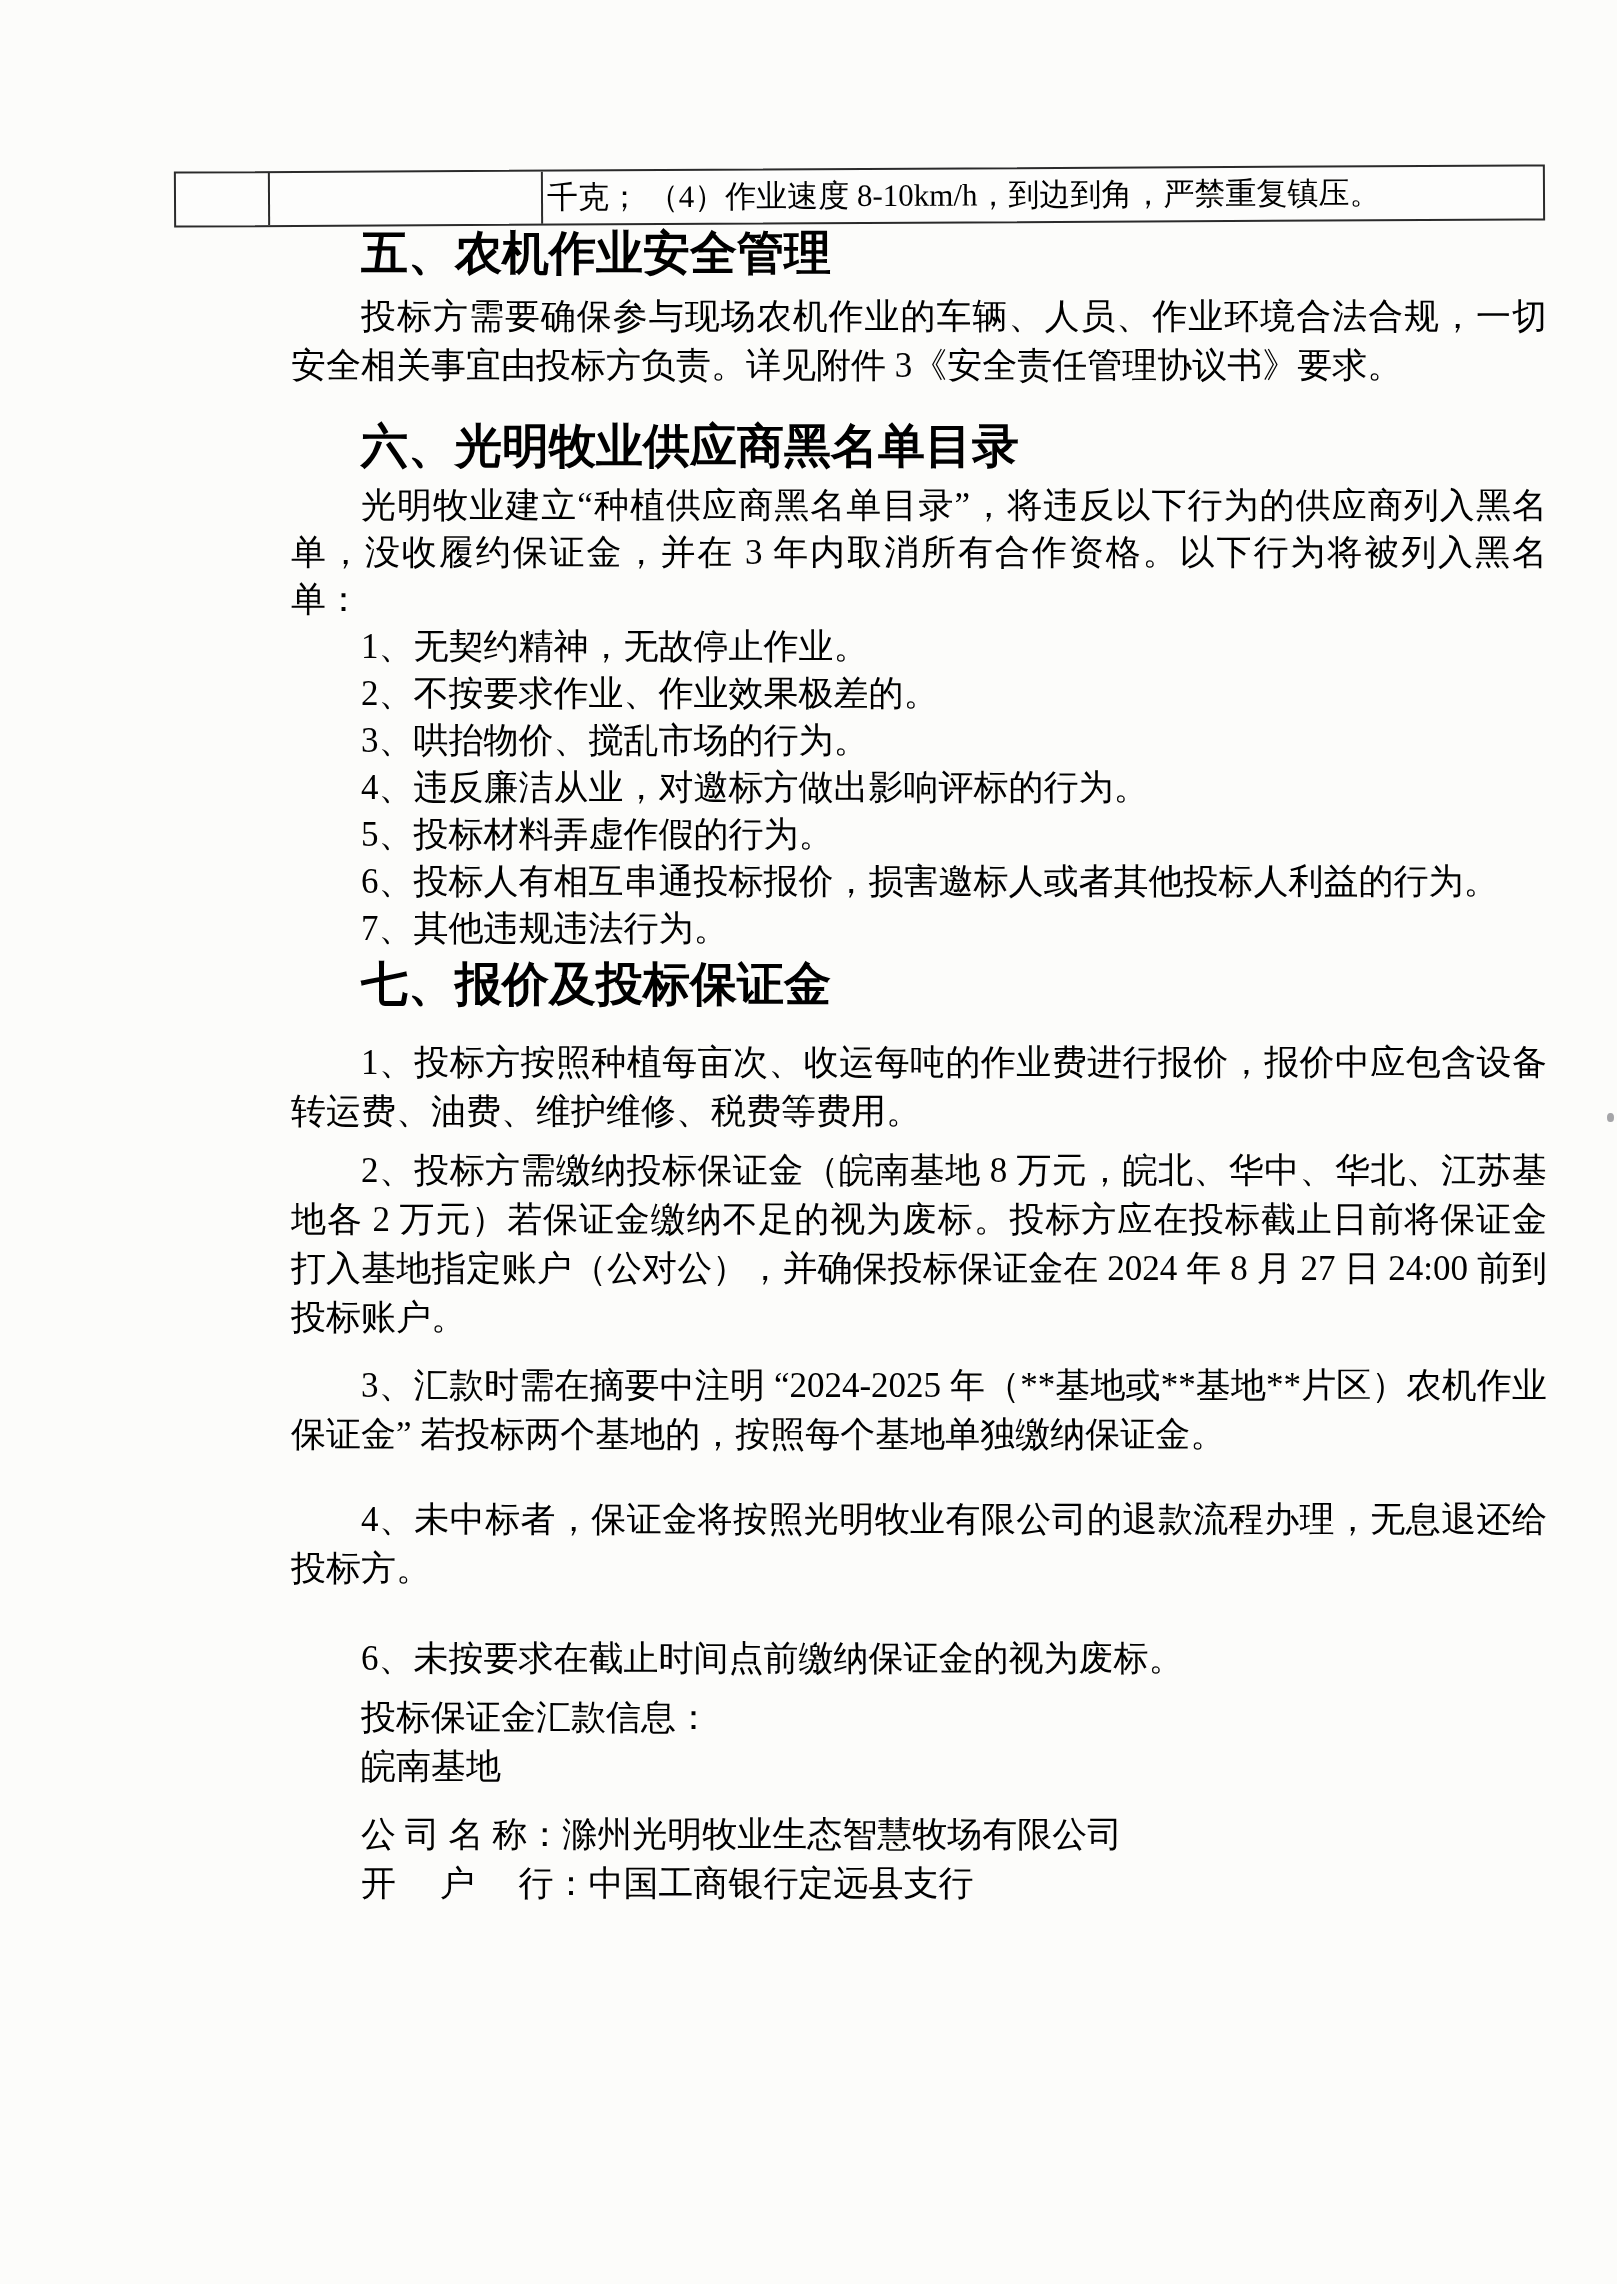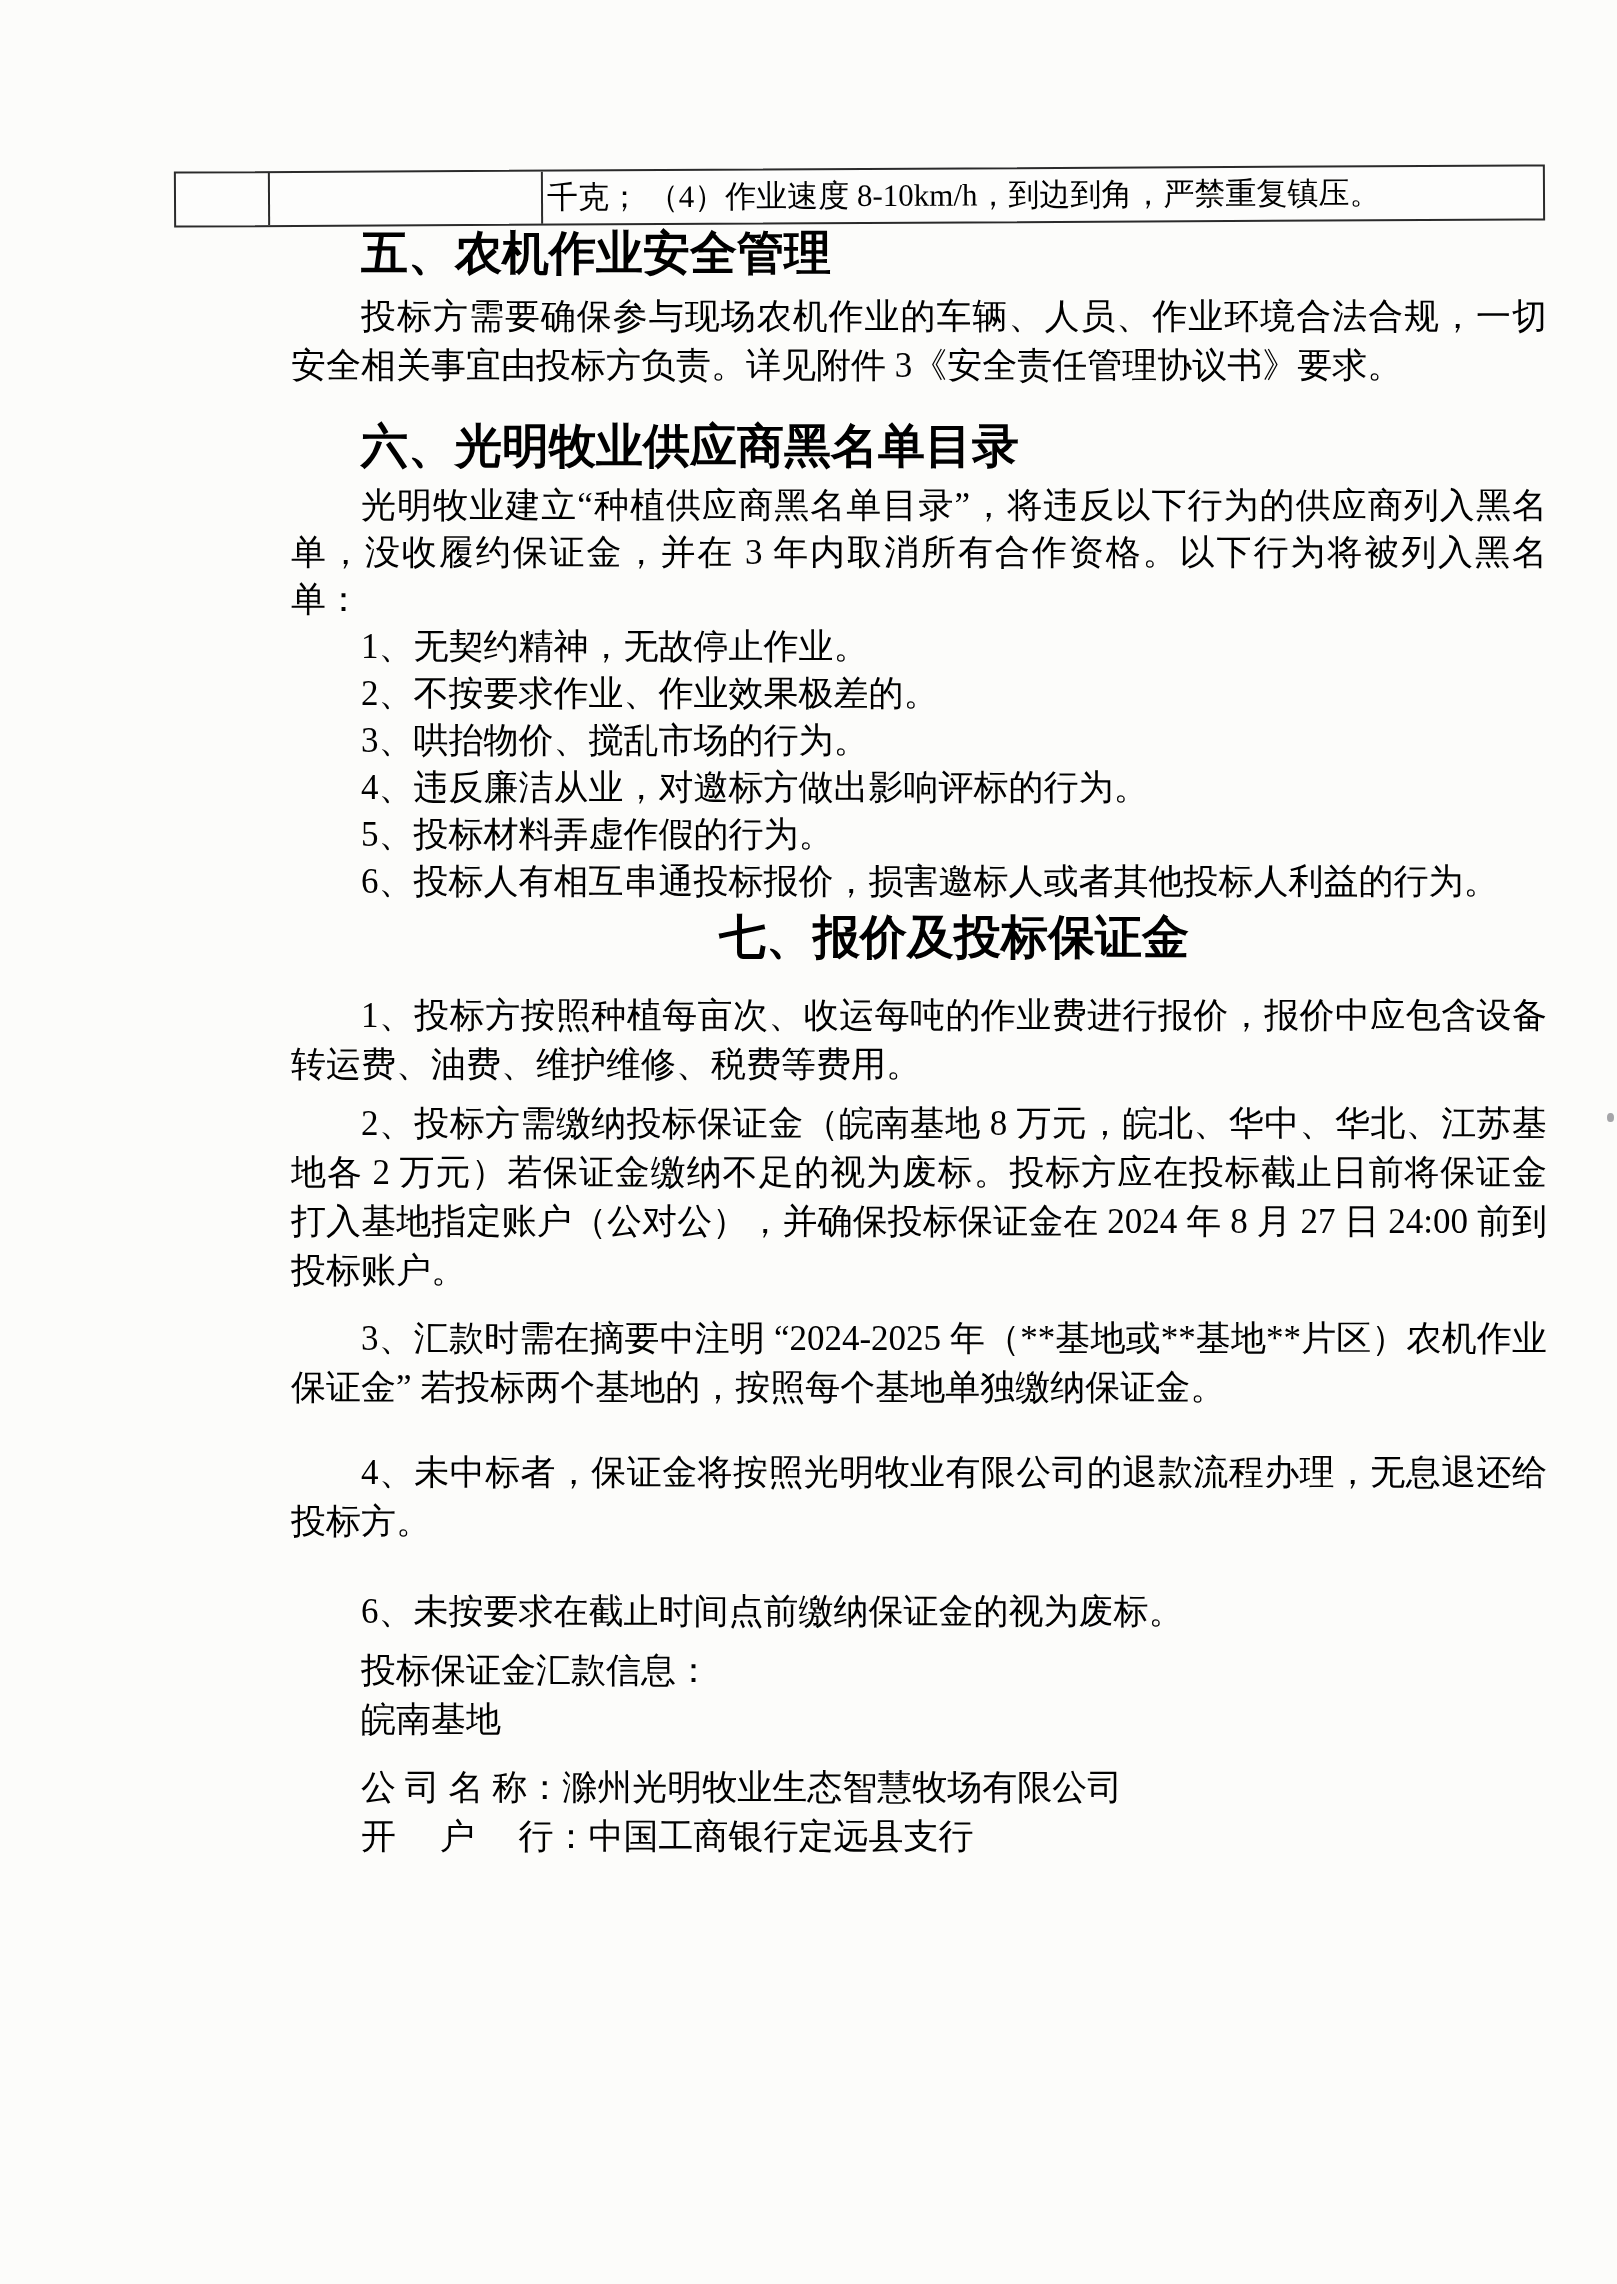--- a/index.html
+++ b/index.html
@@ -43,21 +43,21 @@
   
   .hd {
     font-family: "Liberation Sans", "DejaVu Sans", sans-serif;
     font-weight: 700;
     font-size: 47px;
     line-height: 49px;
     padding-left: 70px;
   }
   .hd5 { margin-top: 3.9px; }
   .hd6 { margin-top: 31px; }
-  .hd7 { margin-top: 6.5px; text-align: center; }
+  .hd7 { margin-top: 6.5px; }
   
   .para {
     line-height: 49px;
     text-align: justify;
     text-indent: 2em;
     word-break: break-all;
   }
   .p5 { margin-top: 15px; }
   .p6 { margin-top: 12.4px; line-height: 47px; }
   
@@ -105,20 +105,21 @@
     <div class="hd hd6">六、光明牧业供应商黑名单目录</div>
     <div class="para p6">光明牧业建立“种植供应商黑名单目录”，将违反以下行为的供应商列入黑名单，没收履约保证金，并在 3 年内取消所有合作资格。以下行为将被列入黑名单：</div>
 
     <div class="list6">
       <div class="li">1、无契约精神，无故停止作业。</div>
       <div class="li">2、不按要求作业、作业效果极差的。</div>
       <div class="li">3、哄抬物价、搅乱市场的行为。</div>
       <div class="li">4、违反廉洁从业，对邀标方做出影响评标的行为。</div>
       <div class="li">5、投标材料弄虚作假的行为。</div>
       <div class="li">6、投标人有相互串通投标报价，损害邀标人或者其他投标人利益的行为。</div>
+      <div class="li">7、其他违规违法行为。</div>
     </div>
 
     <div class="hd hd7">七、报价及投标保证金</div>
 
     <div class="para i1">1、投标方按照种植每亩次、收运每吨的作业费进行报价，报价中应包含设备转运费、油费、维护维修、税费等费用。</div>
     <div class="para i2">2、投标方需缴纳投标保证金（皖南基地 8 万元，皖北、华中、华北、江苏基地各 2 万元）若保证金缴纳不足的视为废标。投标方应在投标截止日前将保证金打入基地指定账户（公对公），并确保投标保证金在 2024 年 8 月 27 日 24:00 前到投标账户。</div>
     <div class="para i3">3、汇款时需在摘要中注明 “2024-2025 年（**基地或**基地**片区）农机作业保证金” 若投标两个基地的，按照每个基地单独缴纳保证金。</div>
     <div class="para i4">4、未中标者，保证金将按照光明牧业有限公司的退款流程办理，无息退还给投标方。</div>
     <div class="para i6">6、未按要求在截止时间点前缴纳保证金的视为废标。</div>
 

